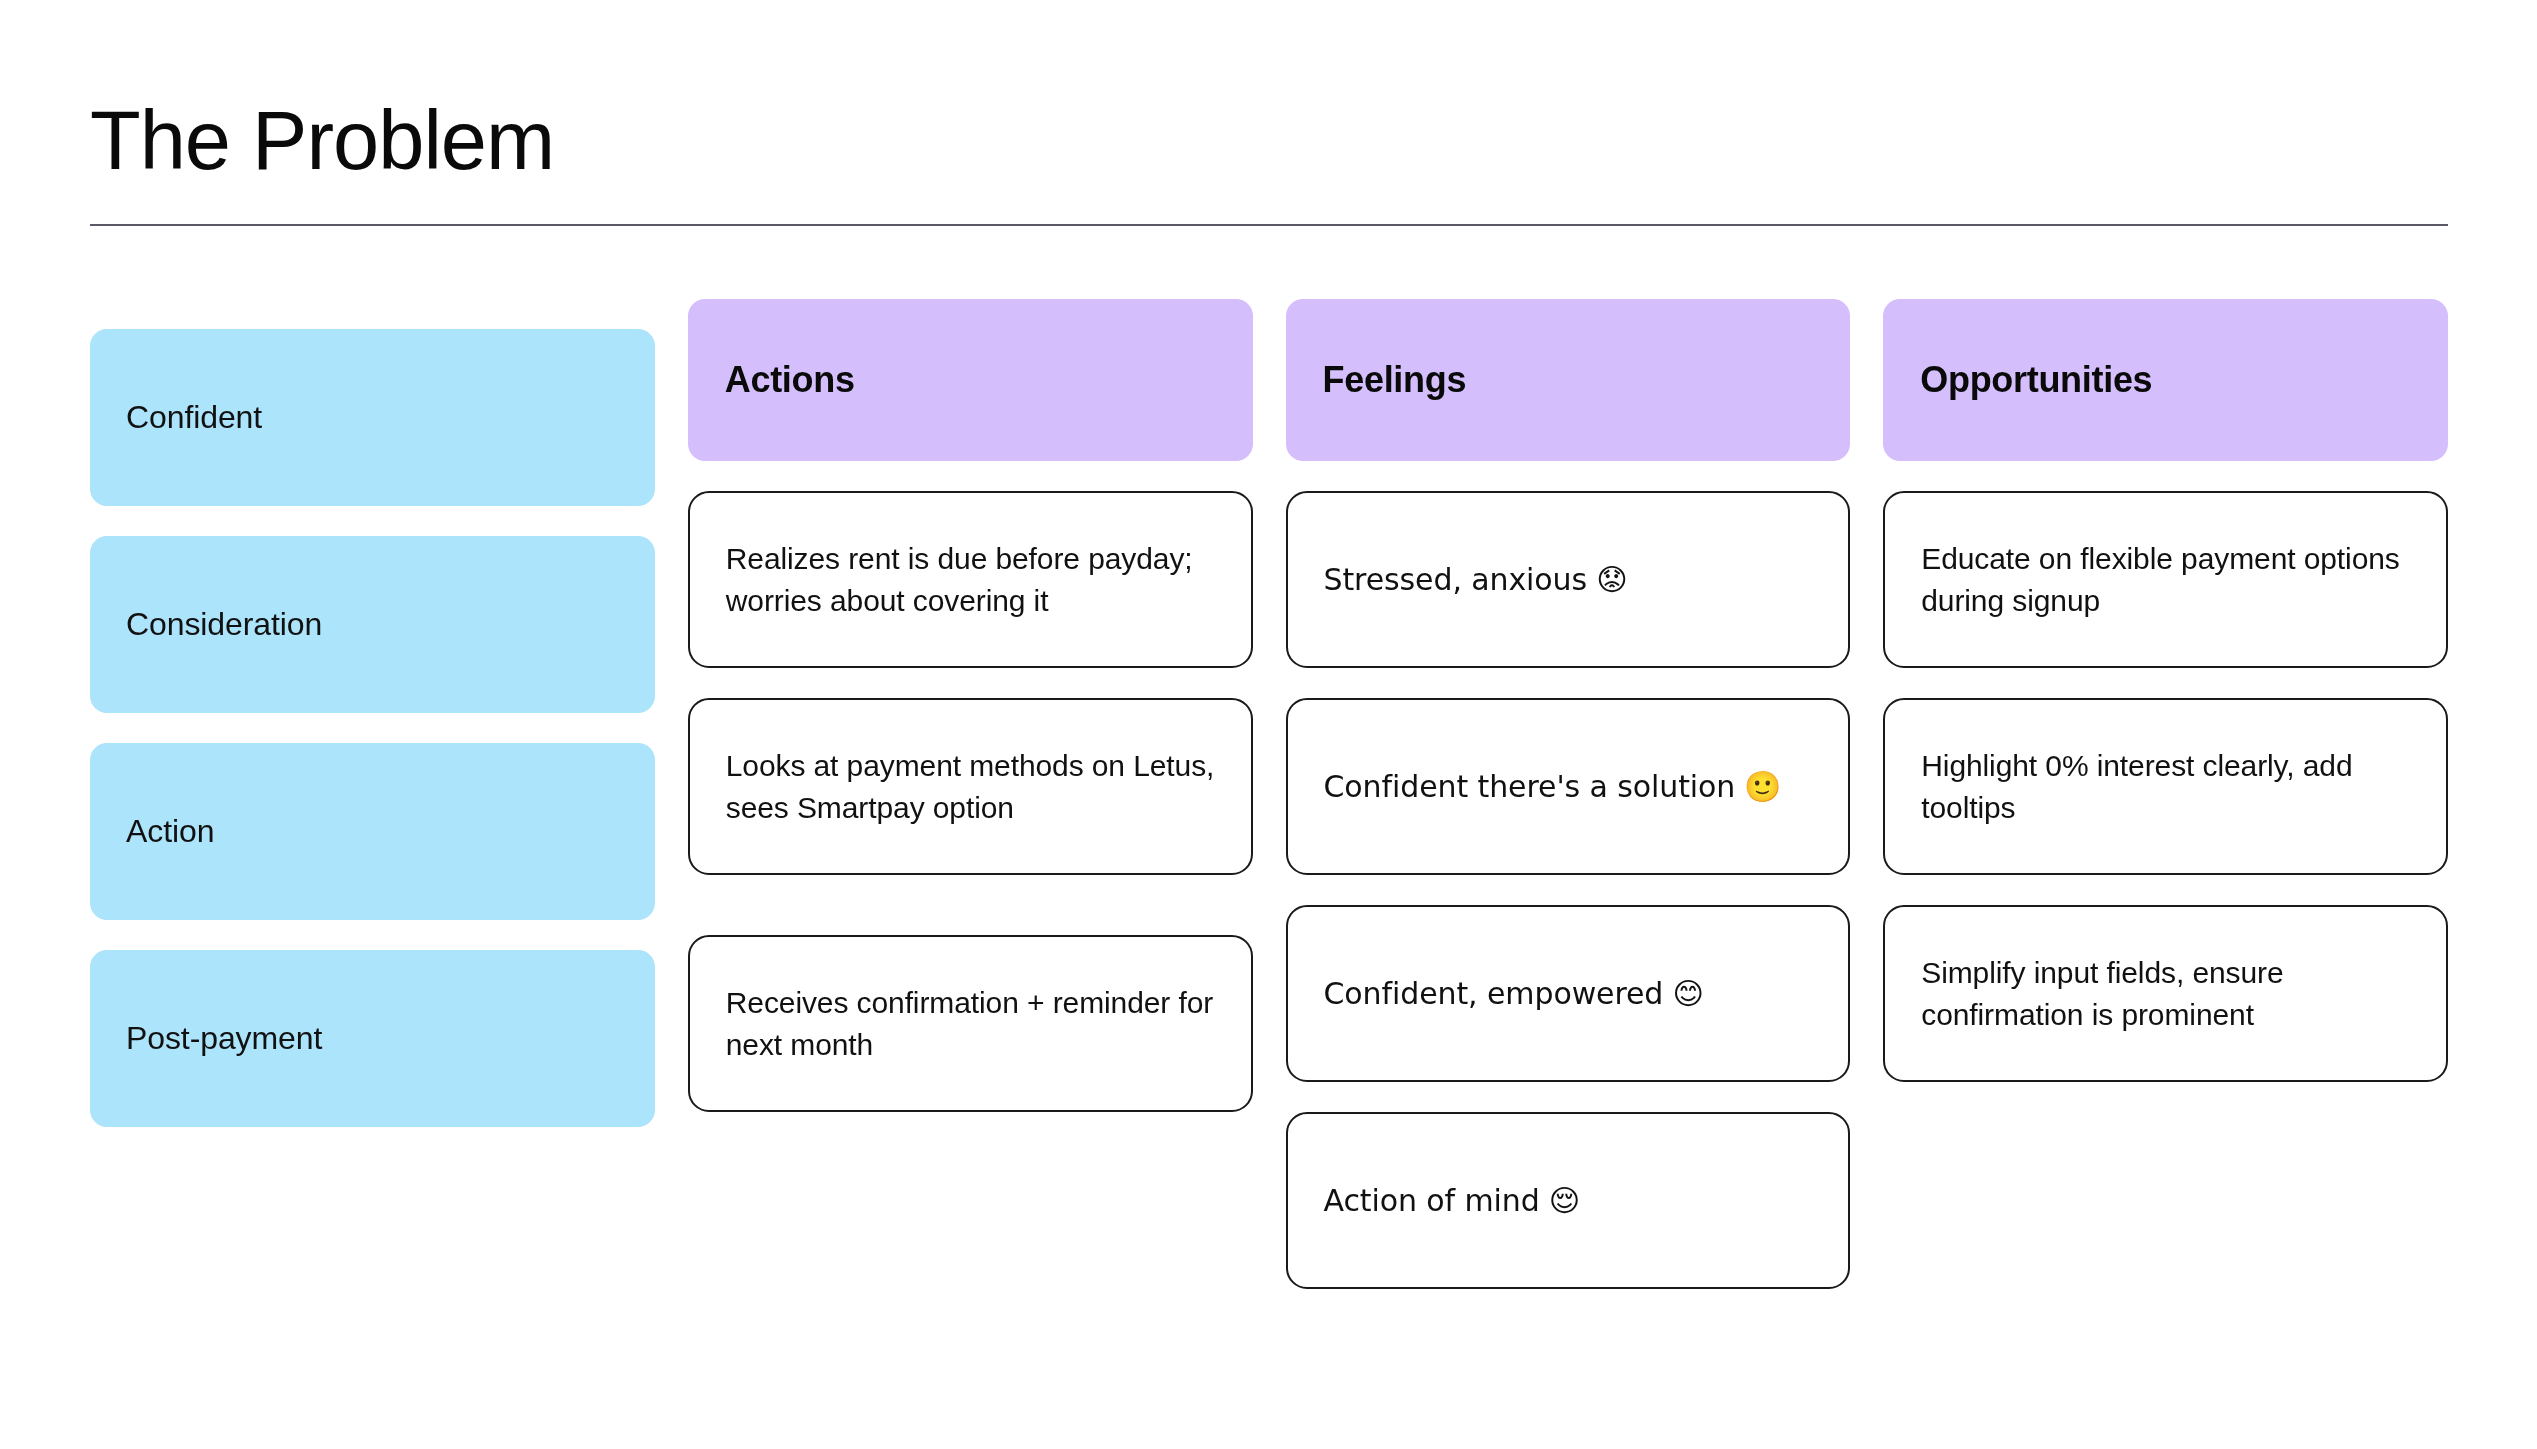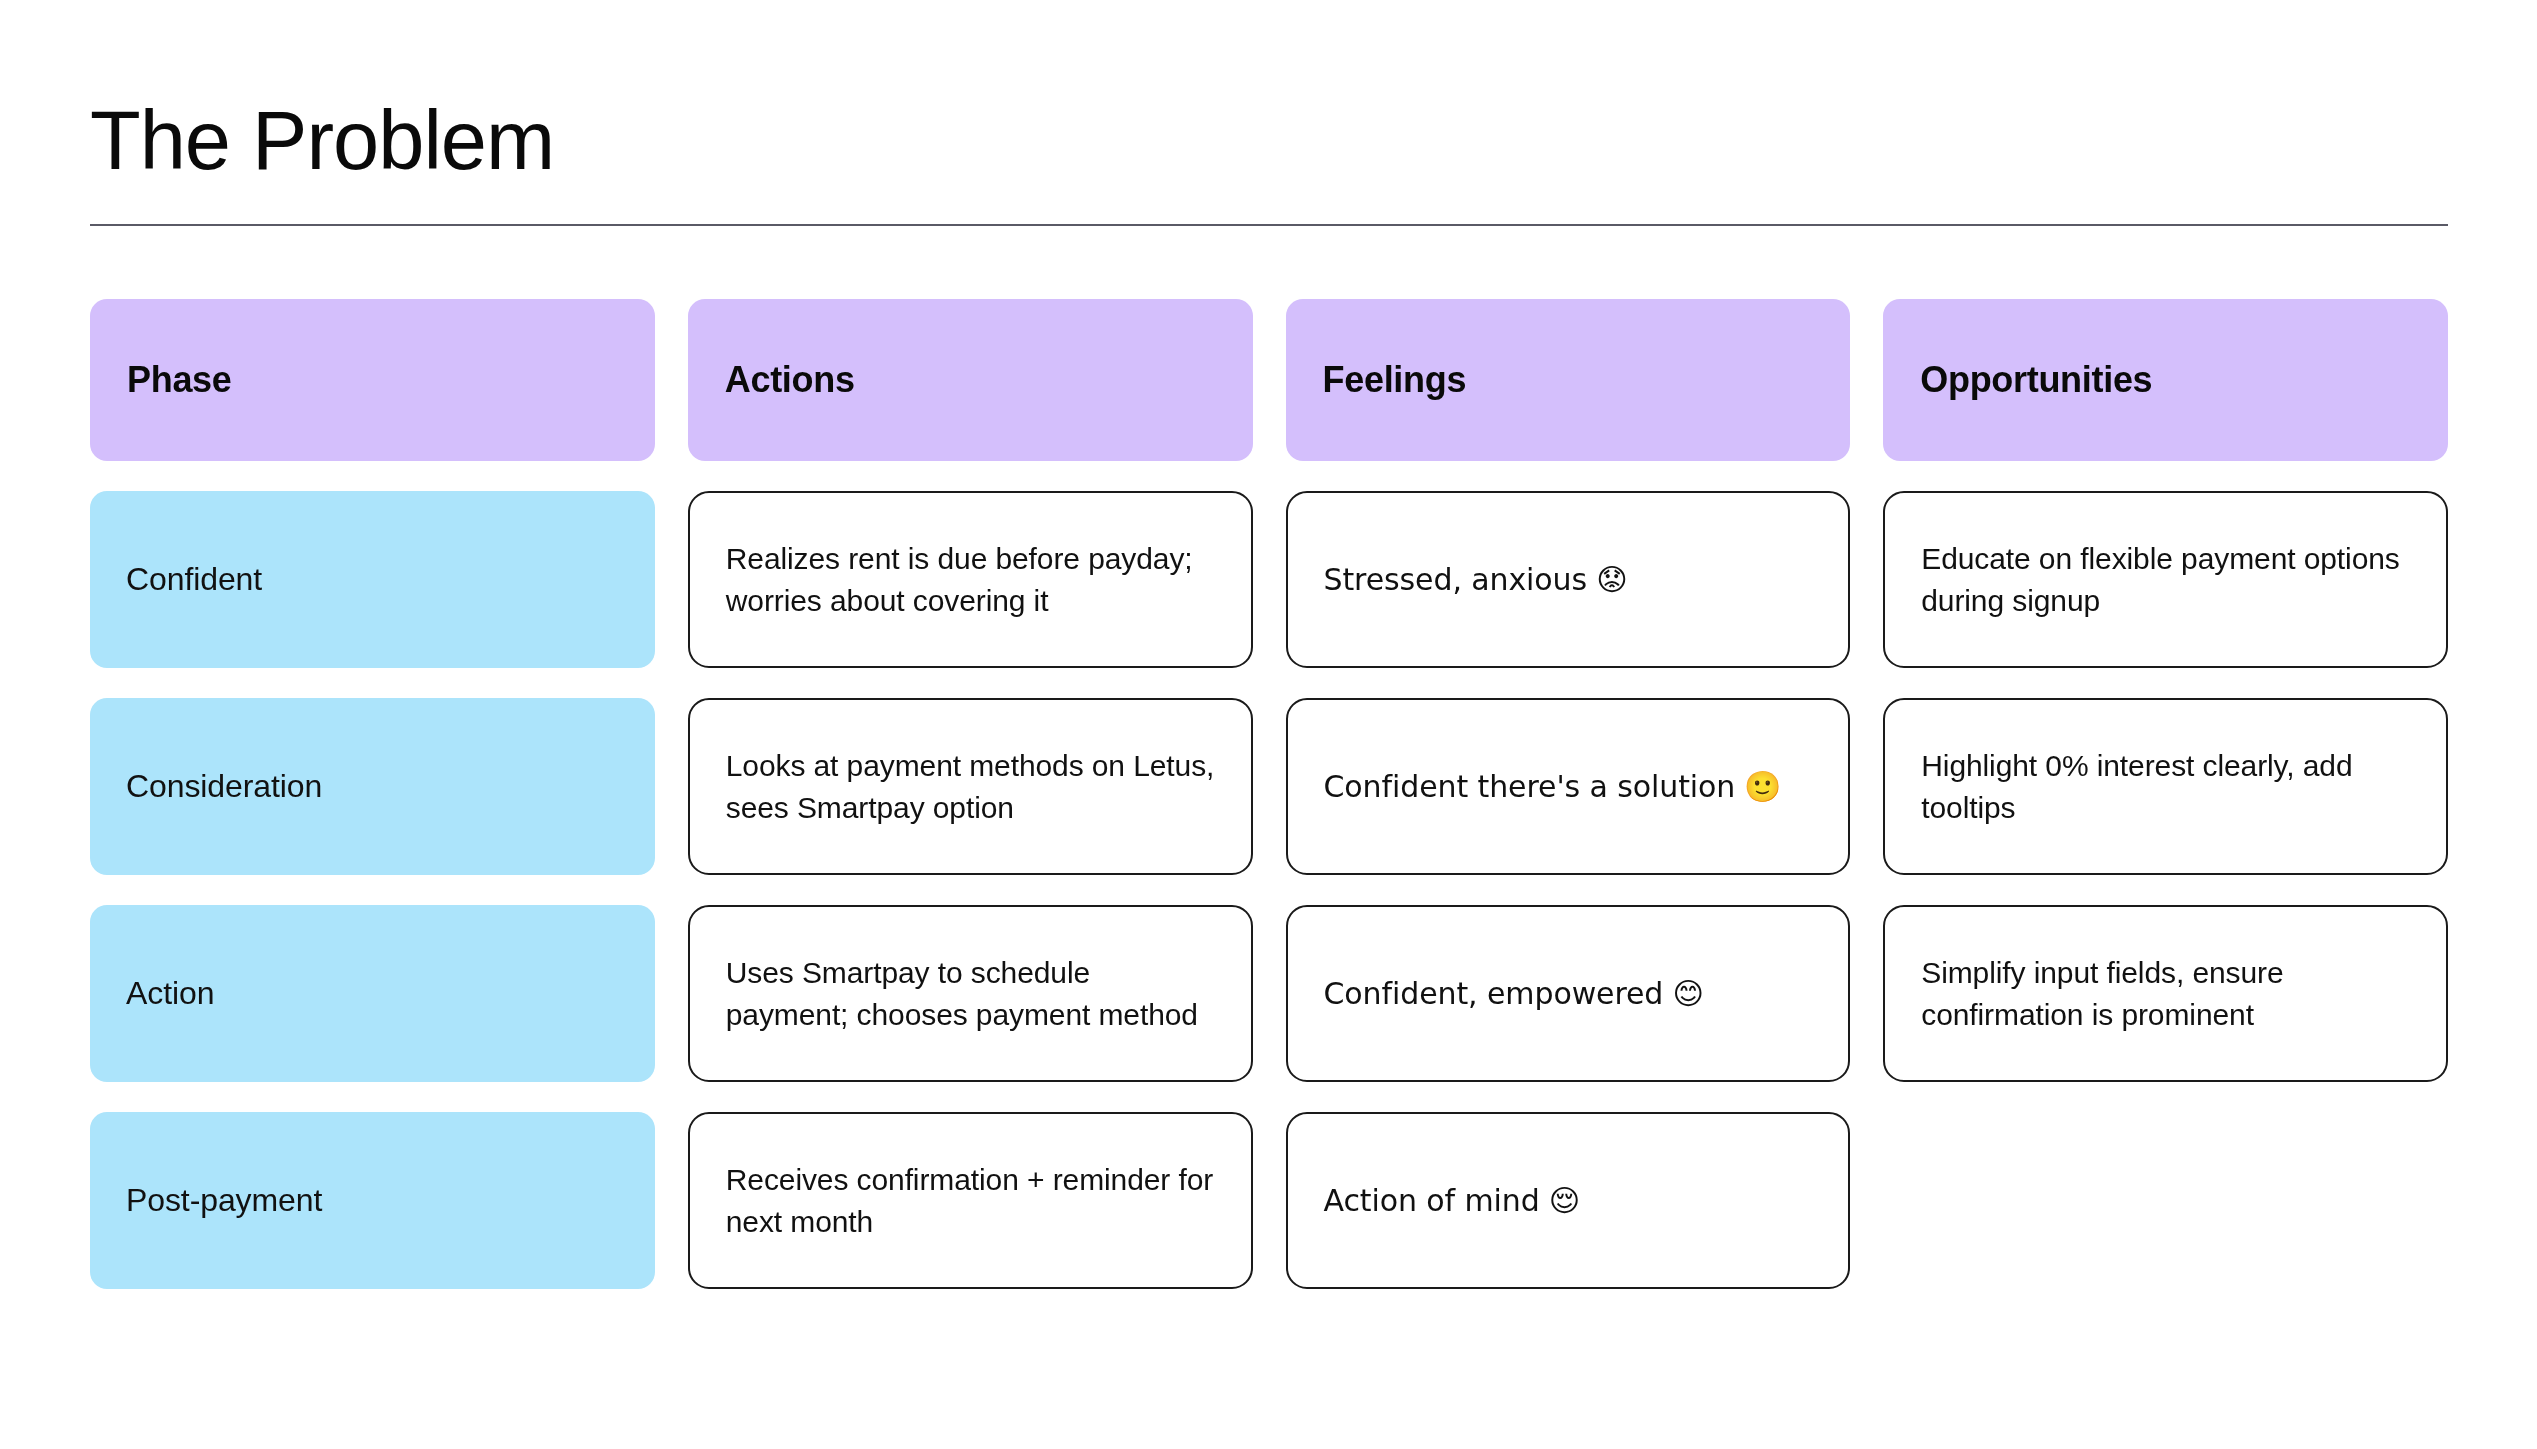--- a/index.html
+++ b/index.html
@@ -105,23 +105,20 @@
 <div class="slide">
 
   <div class="title-block">
     <h1 class="page-title">The Problem</h1>
     <div class="title-rule"></div>
   </div>
 
   <div class="journey">
 
     <div class="col">
-      <div class="col-header">
-        <span>Phase</span>
-      </div>
       <div class="row-gap"></div>
       <div class="cell cell-phase">
         <span class="cell-text">Confident</span>
       </div>
       <div class="row-gap"></div>
       <div class="cell cell-phase">
         <span class="cell-text">Consideration</span>
       </div>
       <div class="row-gap"></div>
       <div class="cell cell-phase">
@@ -139,23 +136,20 @@
       </div>
       <div class="row-gap"></div>
       <div class="cell cell-card">
         <span class="cell-text">Realizes rent is due before payday; worries about covering it</span>
       </div>
       <div class="row-gap"></div>
       <div class="cell cell-card">
         <span class="cell-text">Looks at payment methods on Letus, sees Smartpay option</span>
       </div>
       <div class="row-gap"></div>
-      <div class="cell cell-card">
-        <span class="cell-text">Uses Smartpay to schedule payment; chooses payment method</span>
-      </div>
       <div class="row-gap"></div>
       <div class="cell cell-card">
         <span class="cell-text">Receives confirmation + reminder for next month</span>
       </div>
     </div>
 
     <div class="col">
       <div class="col-header">
         <span>Feelings</span>
       </div>

